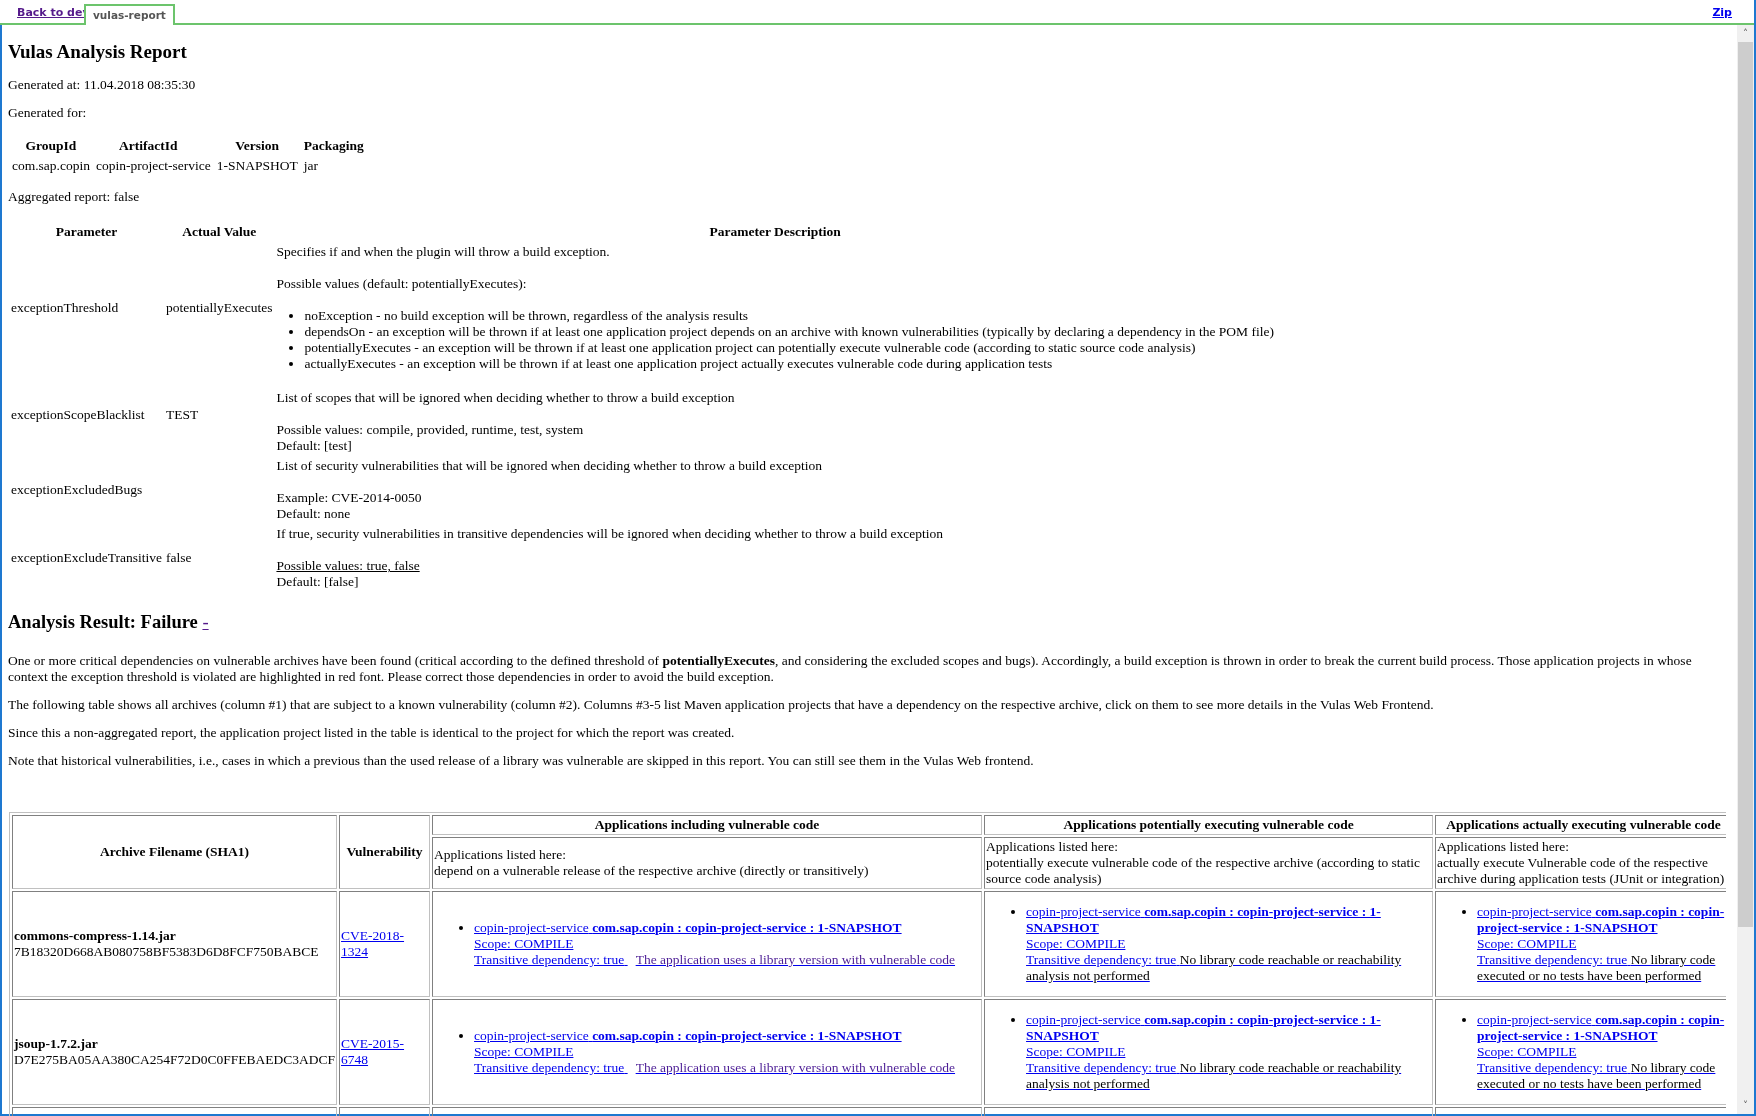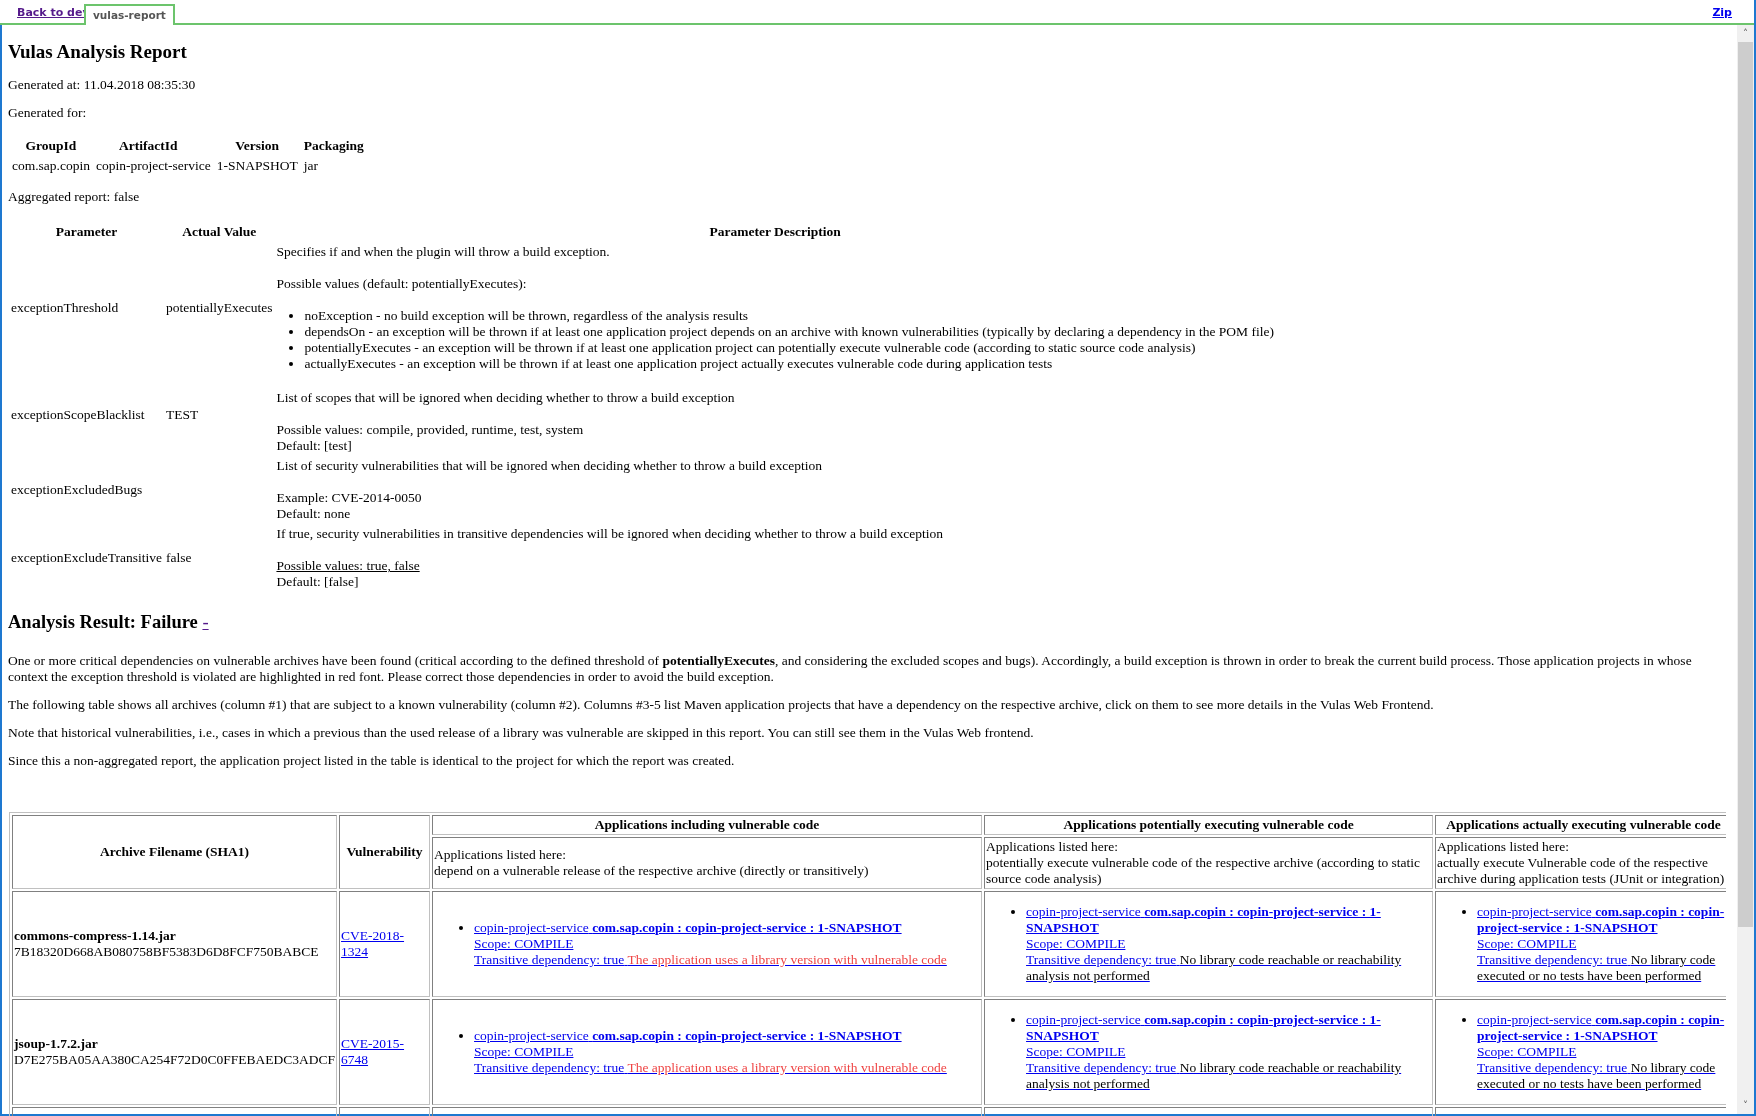--- a/index.html
+++ b/index.html
@@ -29,21 +29,21 @@
   .params { border-collapse:separate; border-spacing:2px; }
   .params th { font-weight:bold; text-align:center; padding:1px 1px; }
   .params td { vertical-align:middle; padding:1px 1px; }
   .params ul { margin:0; padding-left:28px; }
   .params li { line-height:16px; }
   .result-table { position:absolute; left:1px; top:787px; border-collapse:separate; border-spacing:2px; border:1px solid #808080; border-top-color:#c0c0c0; border-left-color:#c0c0c0; width:1726px; }
   .result-table th, .result-table td { border:1px solid #808080; border-right-color:#c0c0c0; border-bottom-color:#c0c0c0; padding:1px; }
   .result-table th.main { font-weight:bold; text-align:center; }
   .result-table td ul { margin:0; }
   .result-table td li { line-height:16px; }
-  .col3-tail { color:#ef4444; }
+  .col3-tail { color:#4c1d95;margin-left:8px; }
   .col45-tail { color:#000000; }
 </style>
 </head>
 <body>
 
 <div class="frame"></div>
 <div class="leftbar"></div>
 
 <div class="tabbar">
   <a class="back-link">Back to dev</a>
@@ -133,22 +133,22 @@
   </tbody>
     </table>
 
   <h2 style="margin-top:18px;">
     <span>Analysis Result: Failure</span>
     <span class="toggle">-</span>
   </h2>
 
   <p style="margin-top:20px;"><span>One or more critical dependencies on vulnerable archives have been found (critical according to the defined threshold of </span><b>potentiallyExecutes</b><span>, and considering the excluded scopes and bugs). Accordingly, a build exception is thrown in order to break the current build process. Those application projects in whose context the exception threshold is violated are highlighted in red font. Please correct those dependencies in order to avoid the build exception.</span></p>
   <p style="margin-top:12px;">The following table shows all archives (column #1) that are subject to a known vulnerability (column #2). Columns #3-5 list Maven application projects that have a dependency on the respective archive, click on them to see more details in the Vulas Web Frontend.</p>
+  <p style="margin-top:12px;">Since this a non-aggregated report, the application project listed in the table is identical to the project for which the report was created.</p>
   <p style="margin-top:12px;">Note that historical vulnerabilities, i.e., cases in which a previous than the used release of a library was vulnerable are skipped in this report. You can still see them in the Vulas Web frontend.</p>
-  <p style="margin-top:12px;">Since this a non-aggregated report, the application project listed in the table is identical to the project for which the report was created.</p>
 
   <table class="result-table">
     <tbody>
         <tr>
       <th class="main" rowspan="2" style="width:303px;">Archive Filename (SHA1)</th>
       <th class="main" rowspan="2" style="width:87px;">Vulnerability</th>
       <th class="main" style="width:546px;">Applications including vulnerable code</th>
       <th class="main" style="width:445px;">Applications potentially executing vulnerable code</th>
       <th class="main">Applications actually executing vulnerable code</th>
     </tr>

